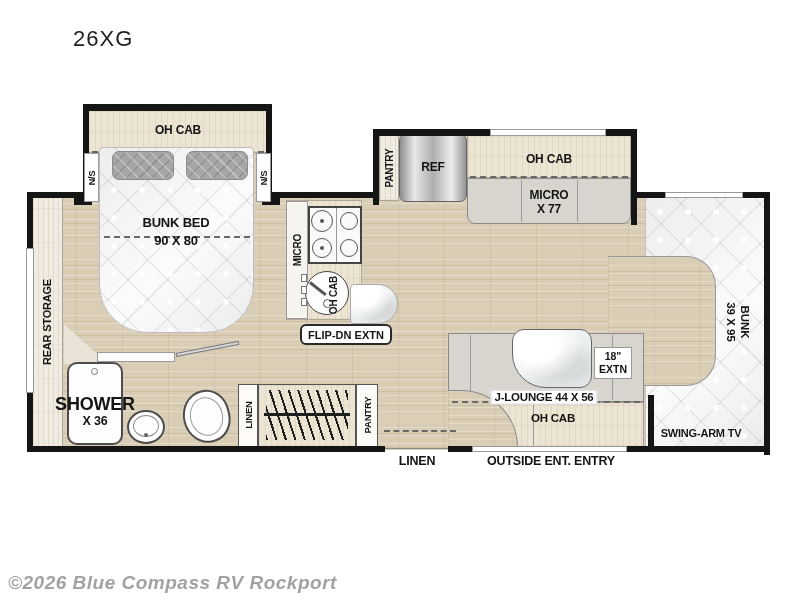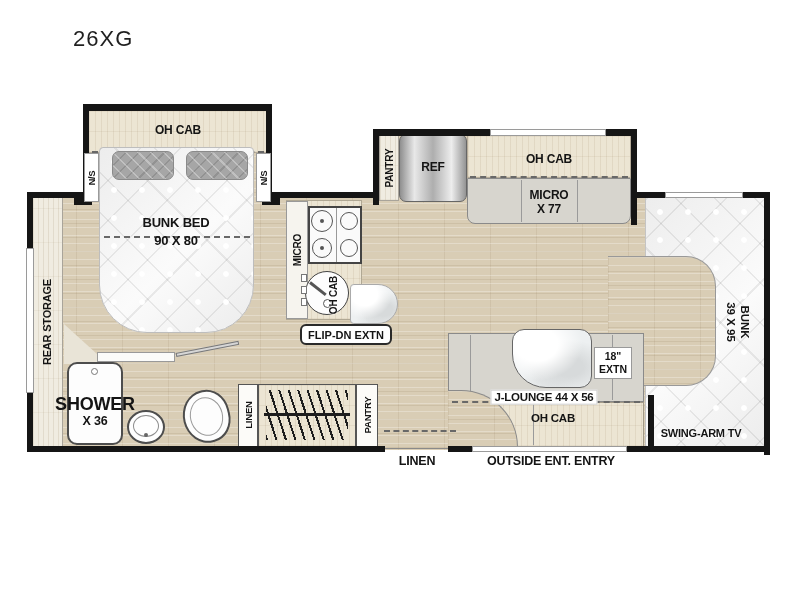--- a/index.html
+++ b/index.html
@@ -194,13 +194,14 @@
     <span>EXTN</span>
   </div>
   <div class="lbl" style="left:544px;top:397px;font-size:11.5px;background:#fff;padding:0 3px;border:1px solid #cfcfcf;">J-LOUNGE 44 X 56</div>
   <div class="lbl" style="left:553px;top:418px;font-size:11.5px;">OH CAB</div>
   <div class="lbl" style="left:701px;top:433px;font-size:11px;text-shadow:0 0 2px #fff,0 0 3px #fff;">SWING-ARM TV</div>
   <div class="lblv" style="left:248px;top:415px;font-size:9.5px;">LINEN</div>
   <div class="lblv" style="left:367px;top:415px;font-size:9.5px;">PANTRY</div>
   <div class="lbl" style="left:417px;top:462px;font-size:12.5px;">LINEN</div>
   <div class="lbl" style="left:551px;top:462px;font-size:12.5px;">OUTSIDE ENT. ENTRY</div>
 
+  <div class="abs" style="left:8px;top:572px;font-size:19px;font-weight:700;font-style:italic;color:#a2a2a2;letter-spacing:0.5px;">©2026 Blue Compass RV Rockport</div>
 </div>
 
 </body></html>

